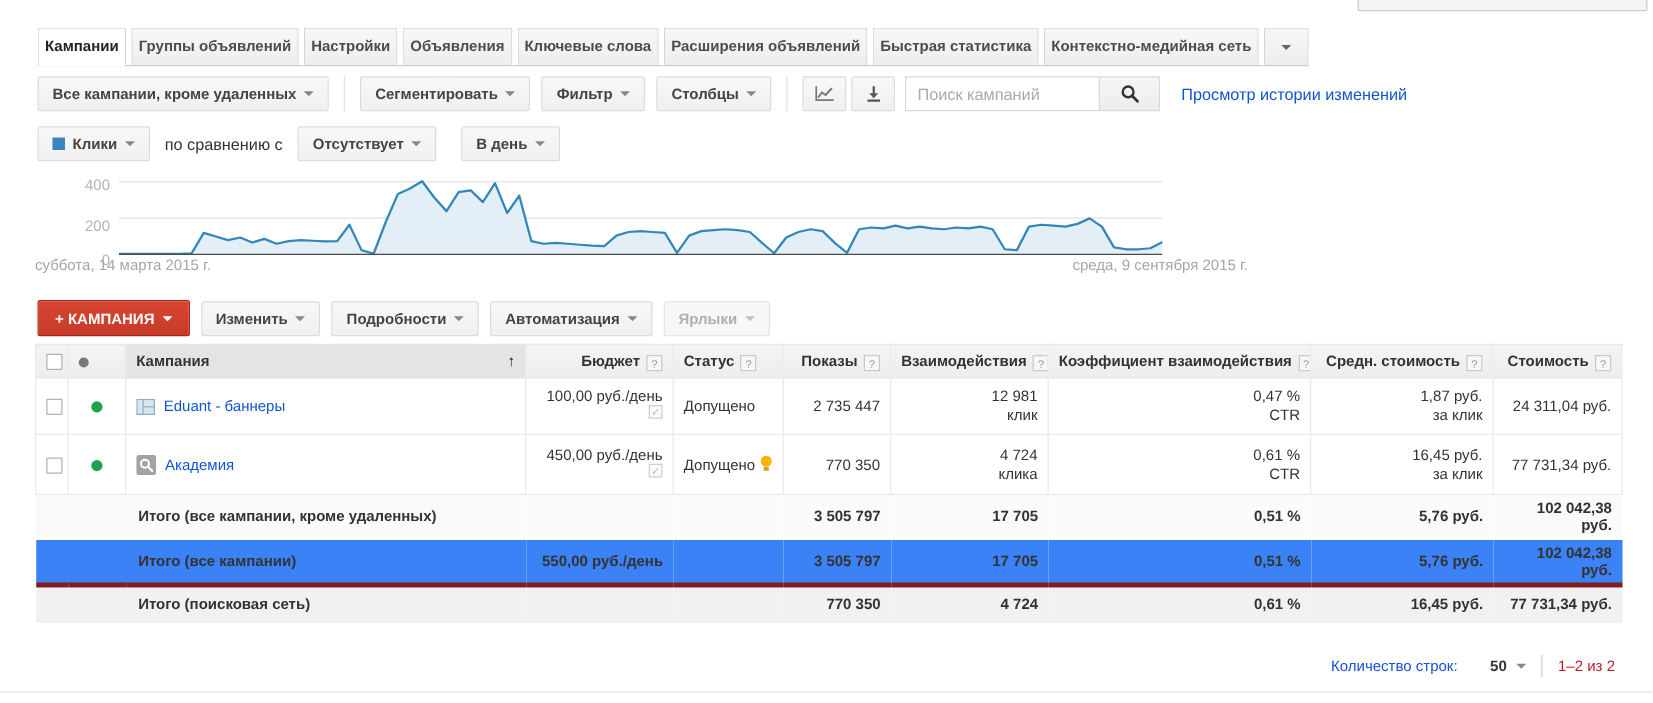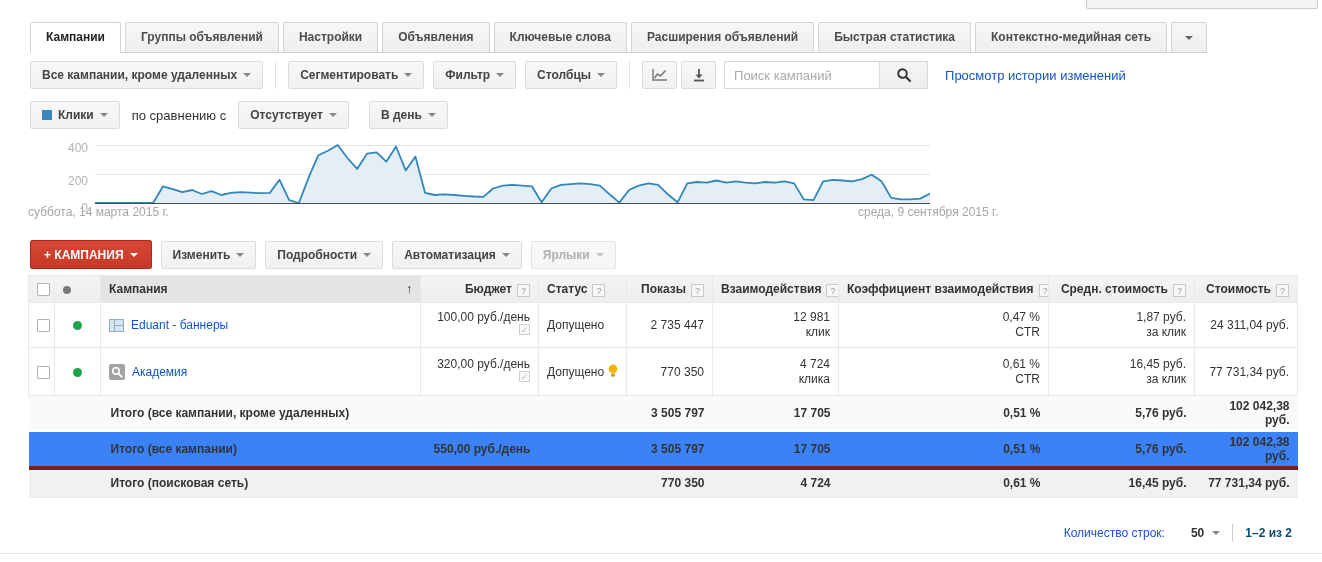--- a/index.html
+++ b/index.html
@@ -12,21 +12,21 @@
   .tr-fragment {
     position:absolute; top:-4px; right:4px; width:232px; height:13px;
     background:#f5f5f5; border:1px solid #ccc; border-radius:0 0 2px 2px;
   }
   
   .tabbar {
     position:absolute; left:30px; top:22px; display:inline-flex; gap:4px;
     border-bottom:1px solid #cfcfcf; align-items:flex-end;
   }
   .tab {
-    height:30px; line-height:29px; padding:0 15px; cursor:pointer;
+    height:30px; line-height:29px; padding:0 5px; cursor:pointer;
     background:linear-gradient(#f7f7f7,#eeeeee);
     border:1px solid #d4d4d4; border-bottom:none; border-radius:2px 2px 0 0;
     font-size:12px; font-weight:bold; color:#4d4d4d; white-space:nowrap;
   }
   .tab.active {
     background:#fff; color:#222; height:31px; margin-bottom:-1px; position:relative;
   }
   .tab.more { padding:0 13px; }
   .caret {
     display:inline-block; width:0; height:0; vertical-align:middle;
@@ -118,21 +118,21 @@
   tr.t3 td { background:#f1f1f1; border-top:4px solid #7f1d1d; }
   tr.t4 td { background:#f1f1f1; border-top:2px solid #fff; }
   
   .table-footer {
     position:absolute; top:524px; right:30px; display:flex; align-items:center; font-size:12px;
   }
   .table-footer .muted { color:#1d4ed8; margin-right:26px; }
   .rows-select { display:inline-flex; align-items:center; font-weight:bold; color:#333; cursor:pointer; }
   .rows-select .caret { margin-left:8px; }
   .fsep { width:1px; height:18px; background:#ccc; margin:0 12px; }
-  .page-range { font-weight:bold; color:#0c4a6e; }
+  .page-range { font-weight:normal; color:#b91c1c; }
   .page-bottom-line { position:absolute; left:0; top:553px; width:1322px; height:1px; background:#e3e6ea; }
 </style>
 </head>
 <body>
 
 <div>
 
   <div class="tr-fragment"></div>
 
   <div class="tabbar">
@@ -330,21 +330,21 @@
         <td>
           <span class="name-cell">
             <svg width="16" height="16" viewBox="0 0 16 16">
               <rect x="0" y="0" width="16" height="16" rx="2" fill="#a3a3a3"></rect>
               <circle cx="7" cy="7" r="3.2" stroke="#fff" stroke-width="1.6" fill="none"></circle>
               <line x1="9.6" y1="9.6" x2="12.8" y2="12.8" stroke="#fff" stroke-width="1.8" stroke-linecap="round"></line>
             </svg>
             <a class="camp-link">Академия</a>
           </span>
         </td>
-        <td class="r"><span>320,00 руб./день</span><span class="edit-check">✓</span></td>
+        <td class="r"><span>450,00 руб./день</span><span class="edit-check">✓</span></td>
         <td class="status-cell">
           <span>Допущено</span><svg class="bulb" width="10" height="14" viewBox="0 0 10 14">
             <circle cx="5" cy="5" r="4.4" fill="#f7b500"></circle>
             <rect x="3" y="9.6" width="4" height="3" fill="#c9a227"></rect>
           </svg>
         </td>
         <td class="r">770 350</td>
         <td class="r two-line">
           <div>4 724</div>
           <div>клика</div>

